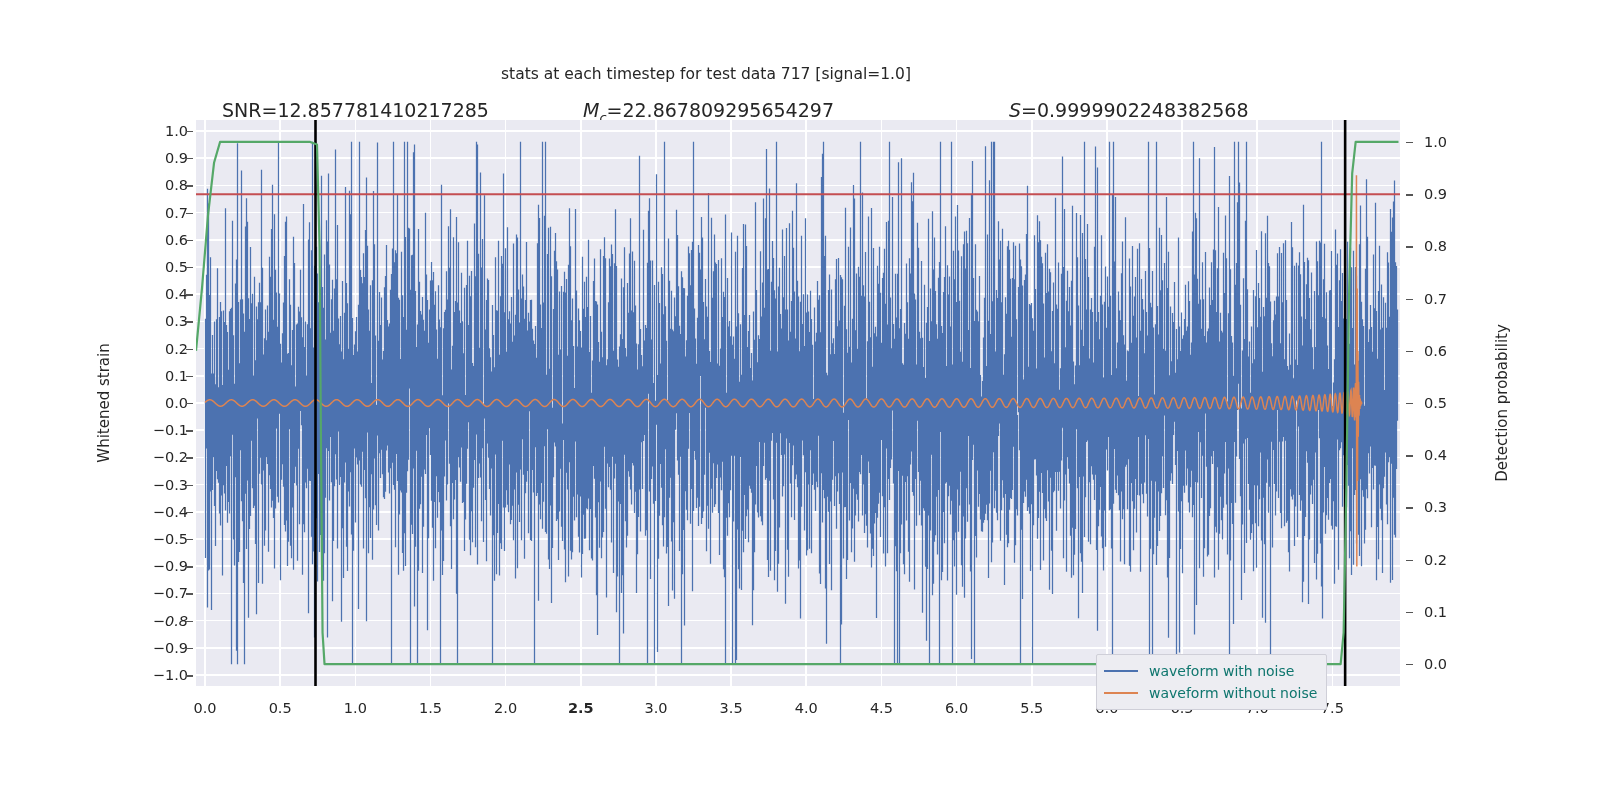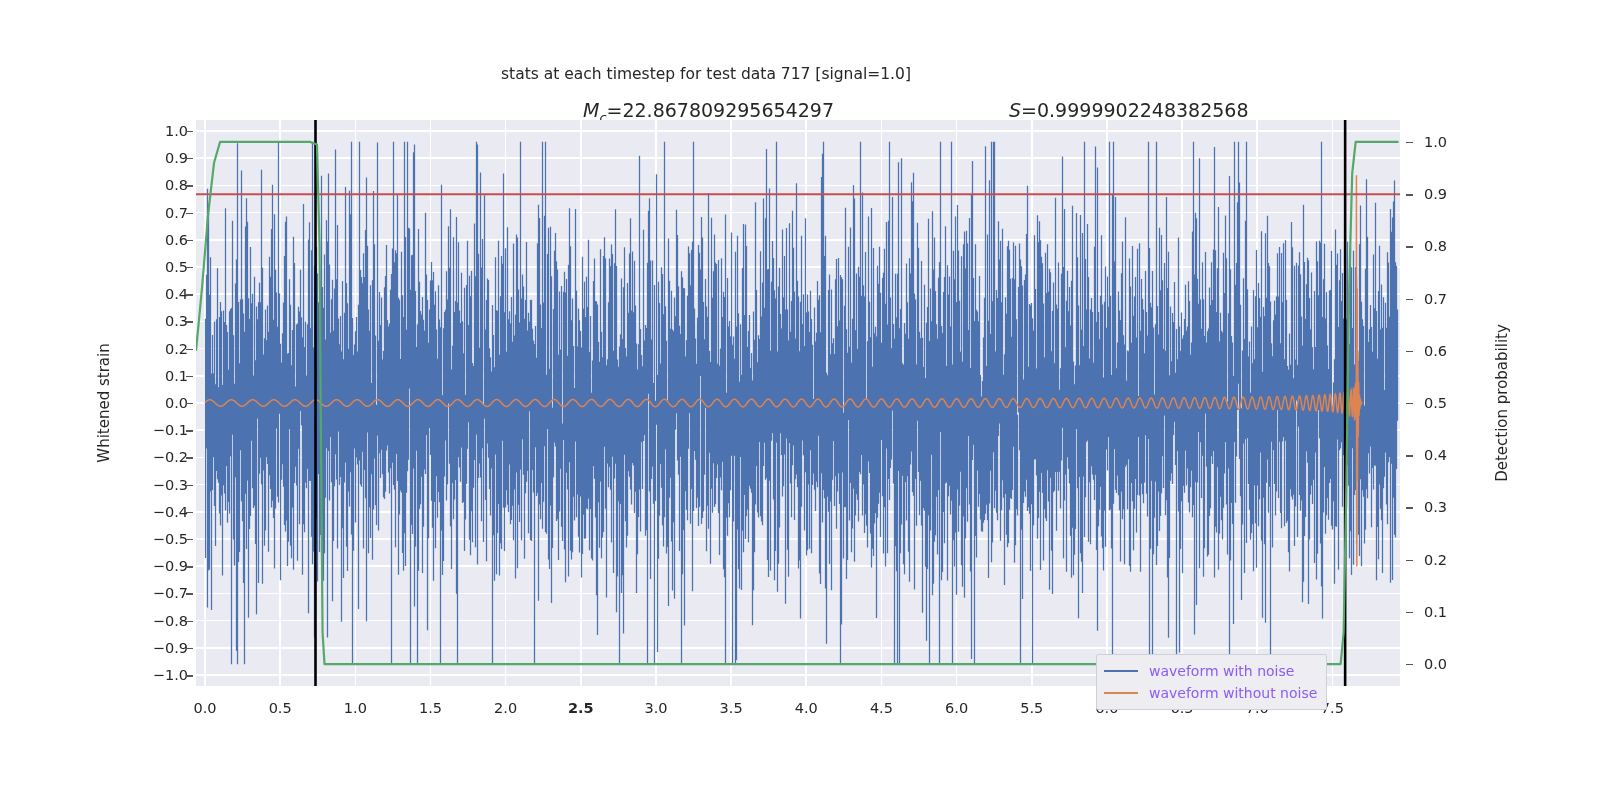--- a/index.html
+++ b/index.html
@@ -36,35 +36,36 @@
 
   
   .annrow{position:absolute;top:99px;left:196px;width:1204px;height:26px;}
   .ann{position:absolute;font-size:19px;color:#262626;white-space:nowrap;}
   .ann i{font-style:italic;}
   .ann sub{font-size:0.68em;font-style:italic;}
 
   
   .legend{position:absolute;left:1096px;top:654px;background:#EDEDF2;
           border:1px solid #cfcfd8;border-radius:2px;padding:5px 9px 5px 7px;
-          font-size:14px;color:#8b5cf6;}
+          font-size:14px;color:#0f766e;}
   .lgrow{display:flex;align-items:center;height:22px;}
   .lgline{width:34px;height:2.6px;margin-right:11px;flex:0 0 auto;}
   .lglabel{white-space:nowrap;}
 
   svg{display:block;}
 </style>
 </head>
 <body>
 
 <div id="root">
 
   <div class="title">stats at each timestep for test data 717 [signal=1.0]</div>
 
   <div class="annrow">
+    <div class="ann" style="left:26px;">SNR=12.857781410217285</div>
     <div class="ann" style="left:387px;"><i>M</i><sub>c</sub><span>=22.867809295654297</span></div>
     <div class="ann" style="left:813px;"><i>S</i><span>=0.9999902248382568</span></div>
   </div>
 
   <div id="plot">
     <div id="gridlayer">
         <div class="gl-h" style="top: 10.0846px;"></div>
         <div class="gl-h" style="top: 37.2962px;"></div>
         <div class="gl-h" style="top: 64.5077px;"></div>
         <div class="gl-h" style="top: 91.7192px;"></div>
@@ -150,21 +151,21 @@
       <div class="ytickL" style="top: 484.635px;">−0.3</div>
       <div class="tickmarkL" style="top: 484.635px;"></div>
       <div class="ytickL" style="top: 511.846px;">−0.4</div>
       <div class="tickmarkL" style="top: 511.846px;"></div>
       <div class="ytickL" style="top: 539.058px;">−0.5</div>
       <div class="tickmarkL" style="top: 539.058px;"></div>
       <div class="ytickL" style="top: 566.269px;">−0.9</div>
       <div class="tickmarkL" style="top: 566.269px;"></div>
       <div class="ytickL" style="top: 593.481px;">−0.7</div>
       <div class="tickmarkL" style="top: 593.481px;"></div>
-      <div class="ytickL" style="top: 620.692px;">−0.8</div>
+      <div class="ytickL" style="top: 620.692px; font-style: italic;">−0.8</div>
       <div class="tickmarkL" style="top: 620.692px;"></div>
       <div class="ytickL" style="top: 647.904px;">−0.9</div>
       <div class="tickmarkL" style="top: 647.904px;"></div>
       <div class="ytickL" style="top: 675.115px;">−1.0</div>
       <div class="tickmarkL" style="top: 675.115px;"></div>
       <div class="ytickR" style="top: 141.93px;">1.0</div>
       <div class="tickmarkR" style="top: 141.93px;"></div>
       <div class="ytickR" style="top: 194.144px;">0.9</div>
       <div class="tickmarkR" style="top: 194.144px;"></div>
       <div class="ytickR" style="top: 246.358px;">0.8</div>

